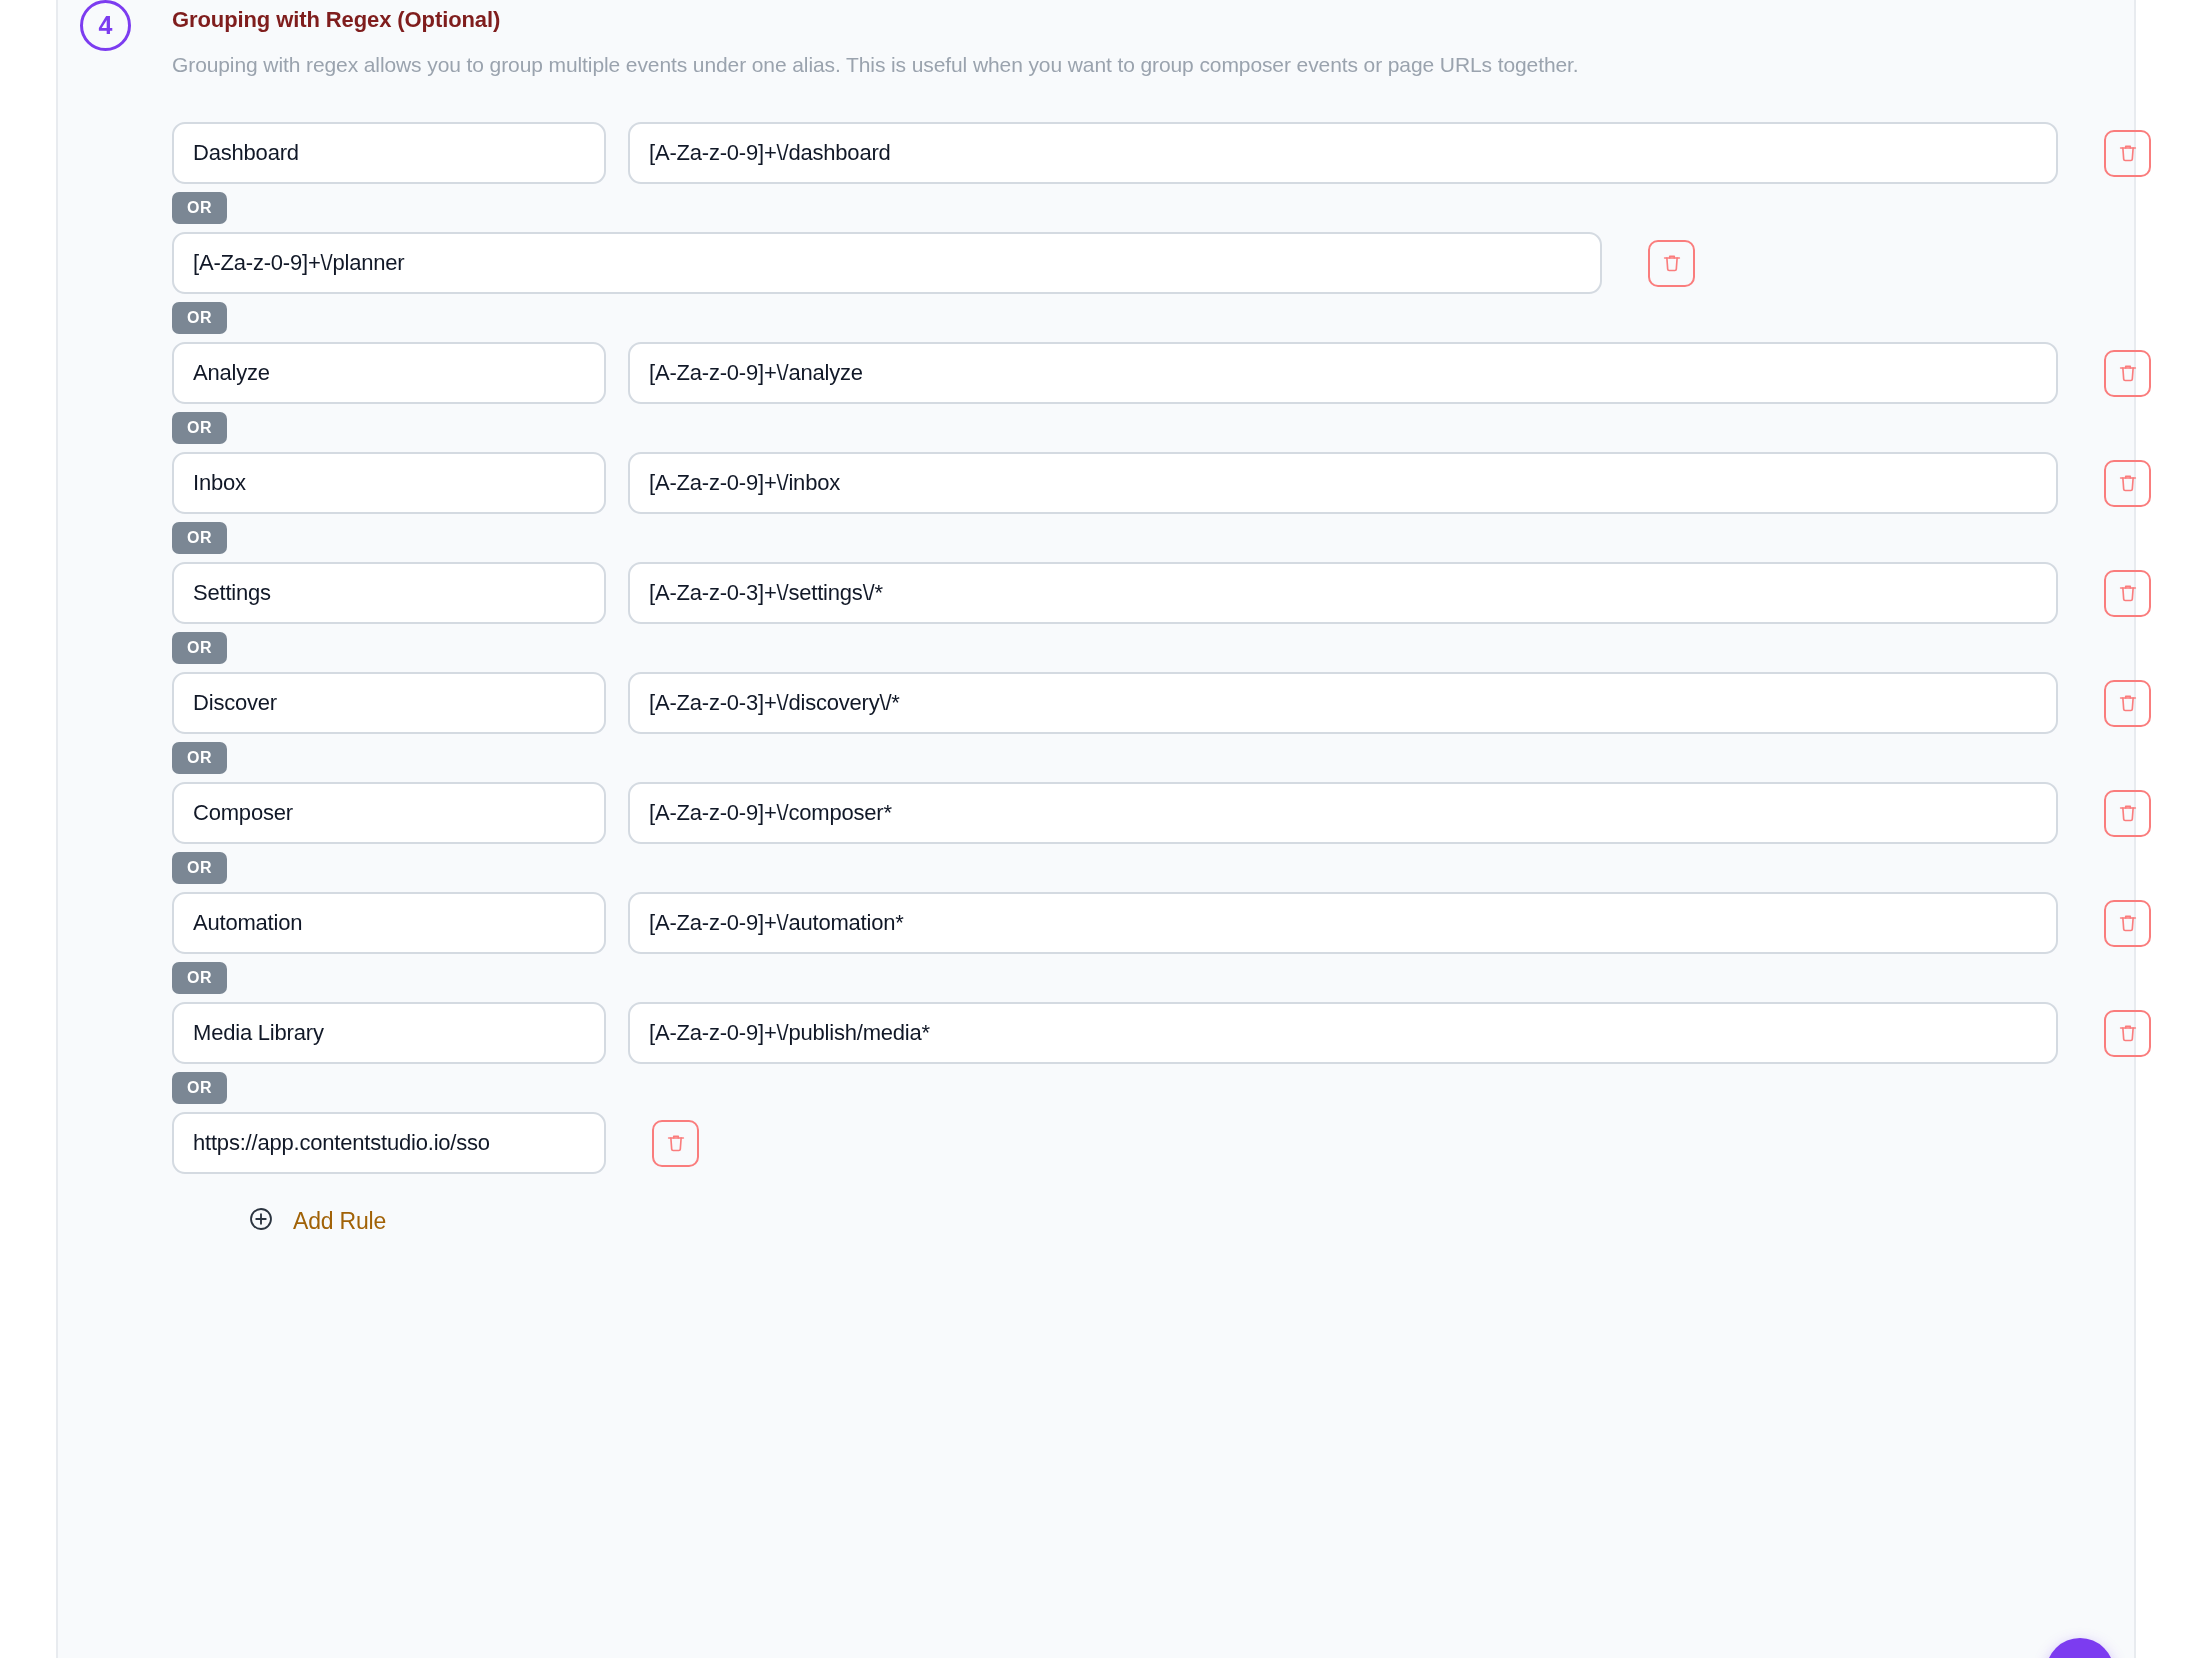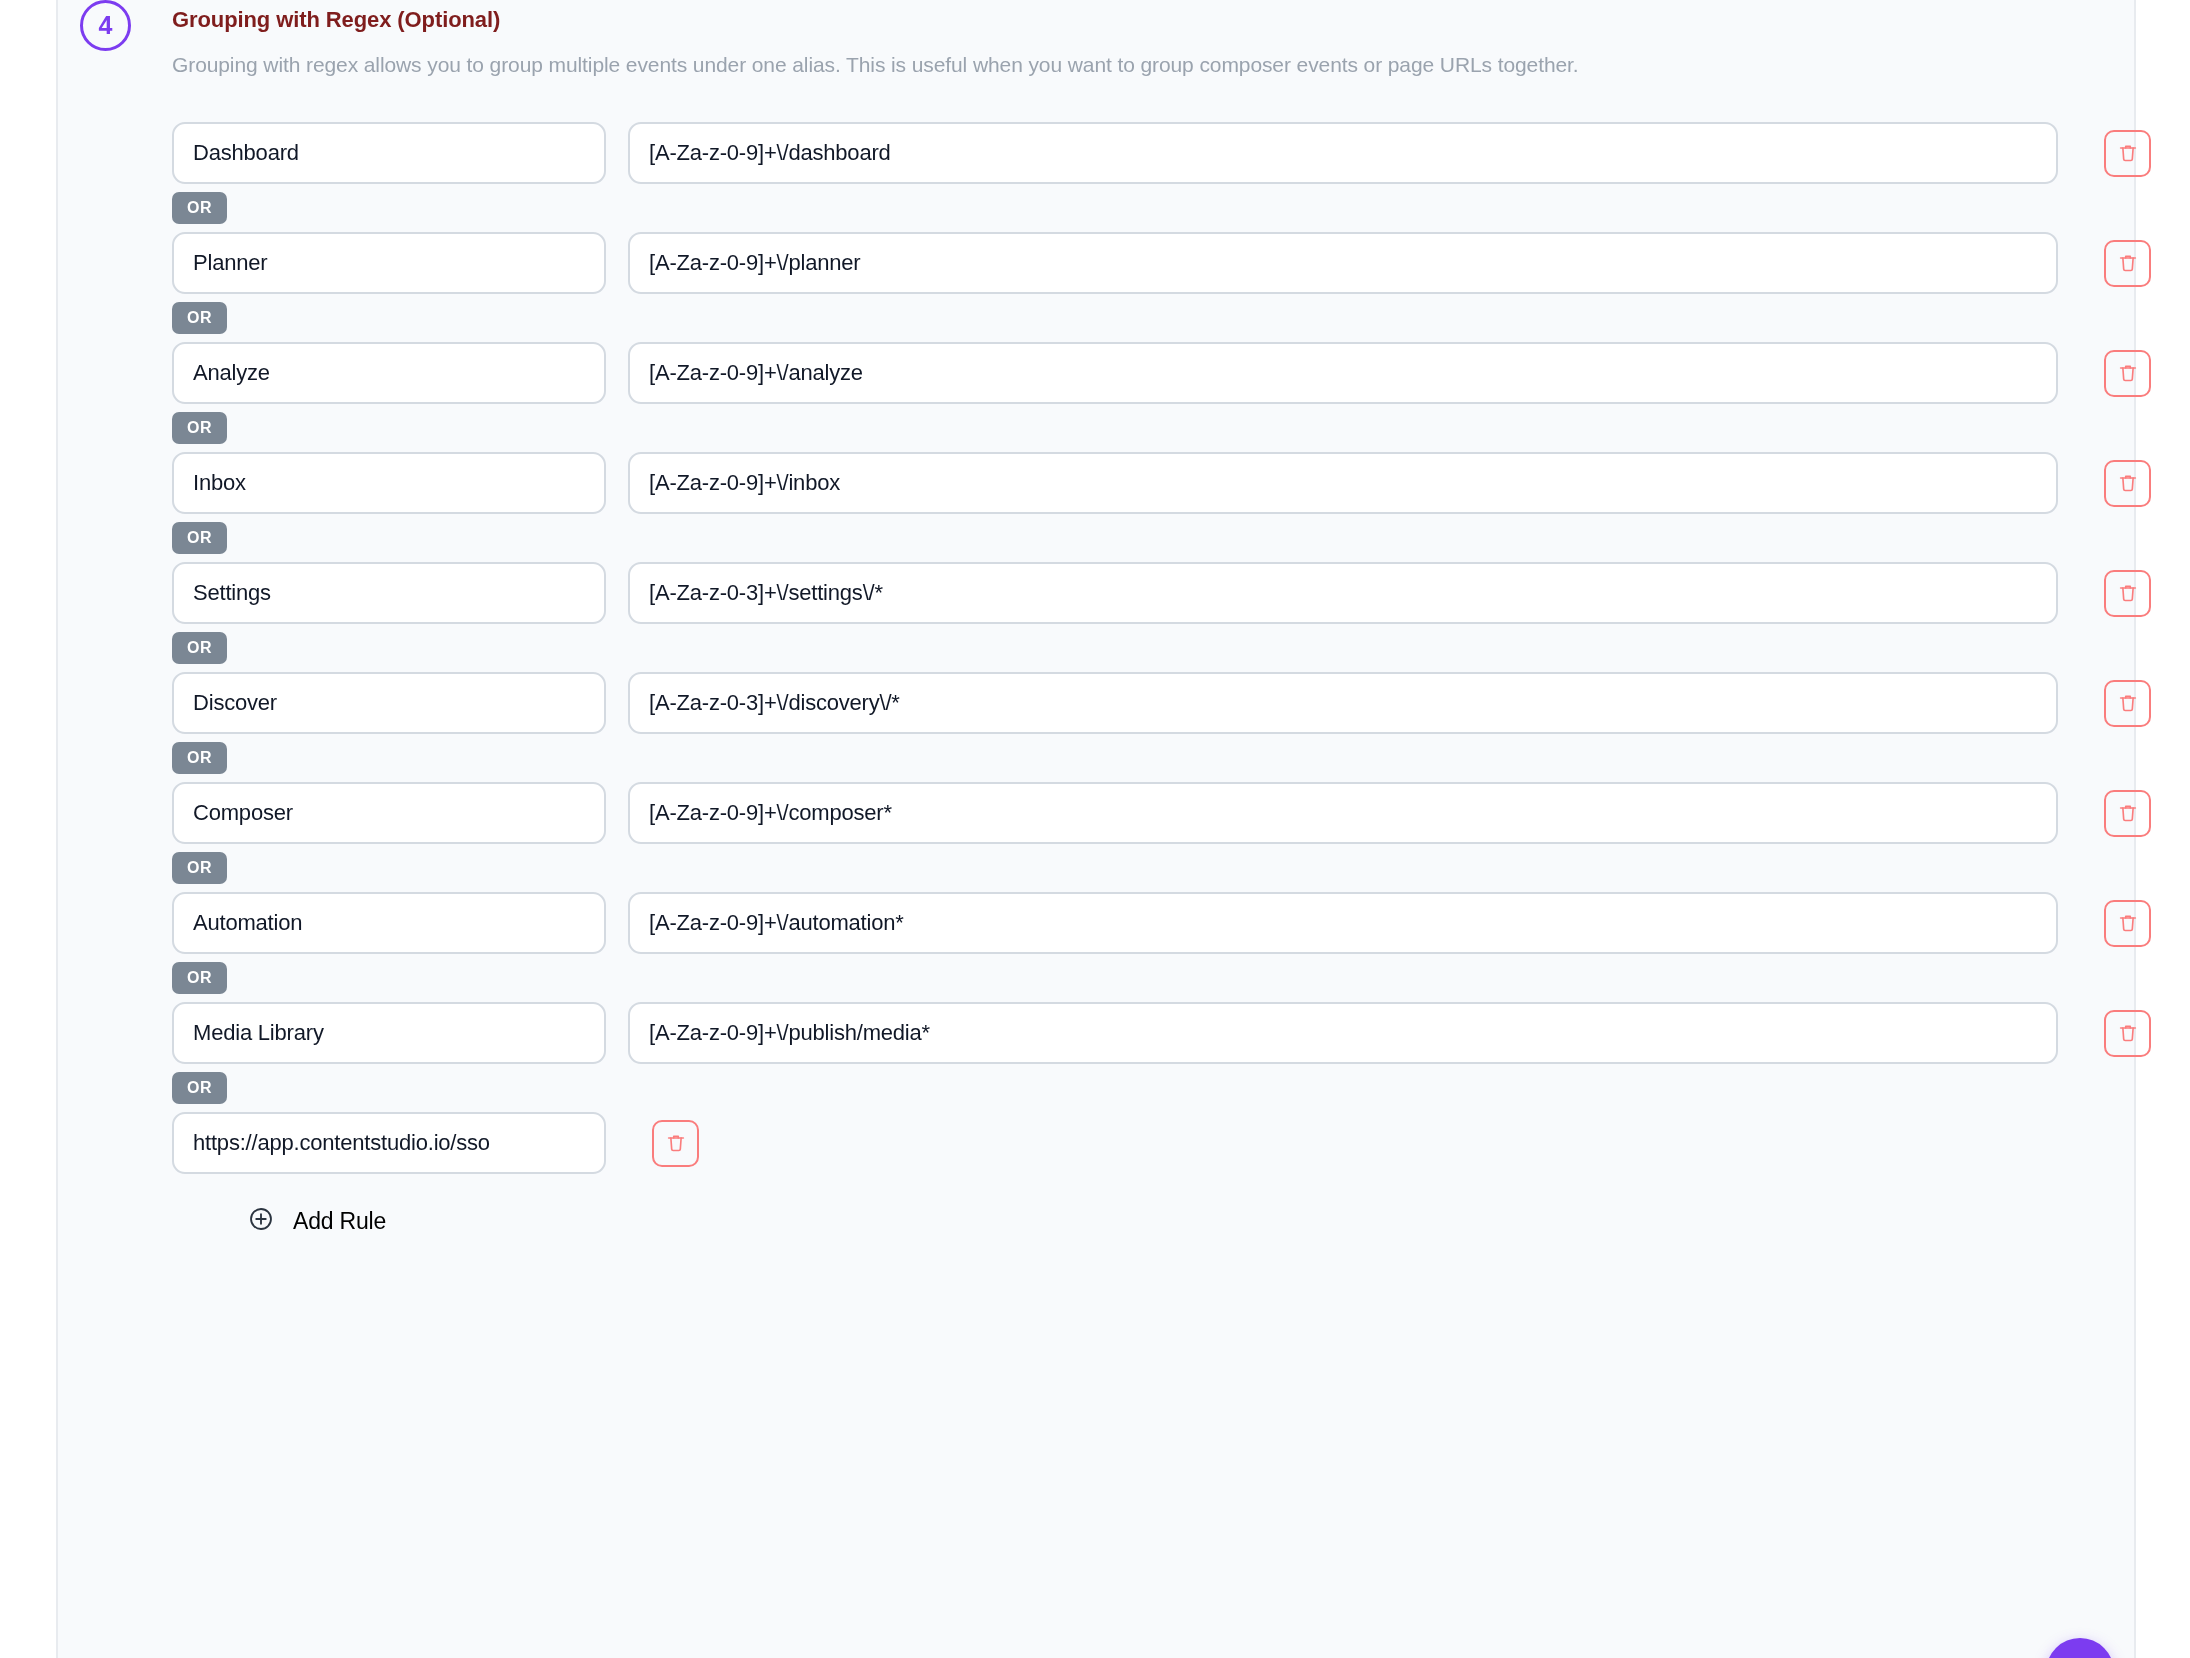--- a/index.html
+++ b/index.html
@@ -152,21 +152,21 @@
     margin-top: 32px;
     padding-left: 190px;
     cursor: pointer;
     width: max-content;
   }
 
   .add-rule .plus-icon { display: block; }
 
   .add-rule-label {
     font-size: 23px;
-    color: #000000;
+    color: #a16207;
     font-weight: 400;
     letter-spacing: -0.2px;
   }
 
   
   .fab {
     position: absolute;
     left: 2046px;
     top: 1638px;
     width: 68px;
@@ -201,21 +201,20 @@
                   <path d="M9.5 6.5V4.8h5v1.7"></path>
                   <path d="M6.4 6.5l.9 12.2a1.6 1.6 0 0 0 1.6 1.5h6.2a1.6 1.6 0 0 0 1.6-1.5l.9-12.2"></path>
                 </svg>
               </span>
             </div>
           </div>
           <div class="or-row">
             <span class="or-badge">OR</span>
           </div>
           <div class="rule-row">
-            <div class="field alias">Planner</div>
             <div class="field regex">[A-Za-z-0-9]+\/planner</div>
             <div class="del-btn">
               <span>
                 <svg width="22" height="22" viewBox="0 0 24 24" fill="none" stroke="#fa7d7d" stroke-width="1.8" stroke-linecap="round" stroke-linejoin="round">
                   <path d="M4 6.5h16"></path>
                   <path d="M9.5 6.5V4.8h5v1.7"></path>
                   <path d="M6.4 6.5l.9 12.2a1.6 1.6 0 0 0 1.6 1.5h6.2a1.6 1.6 0 0 0 1.6-1.5l.9-12.2"></path>
                 </svg>
               </span>
             </div>

